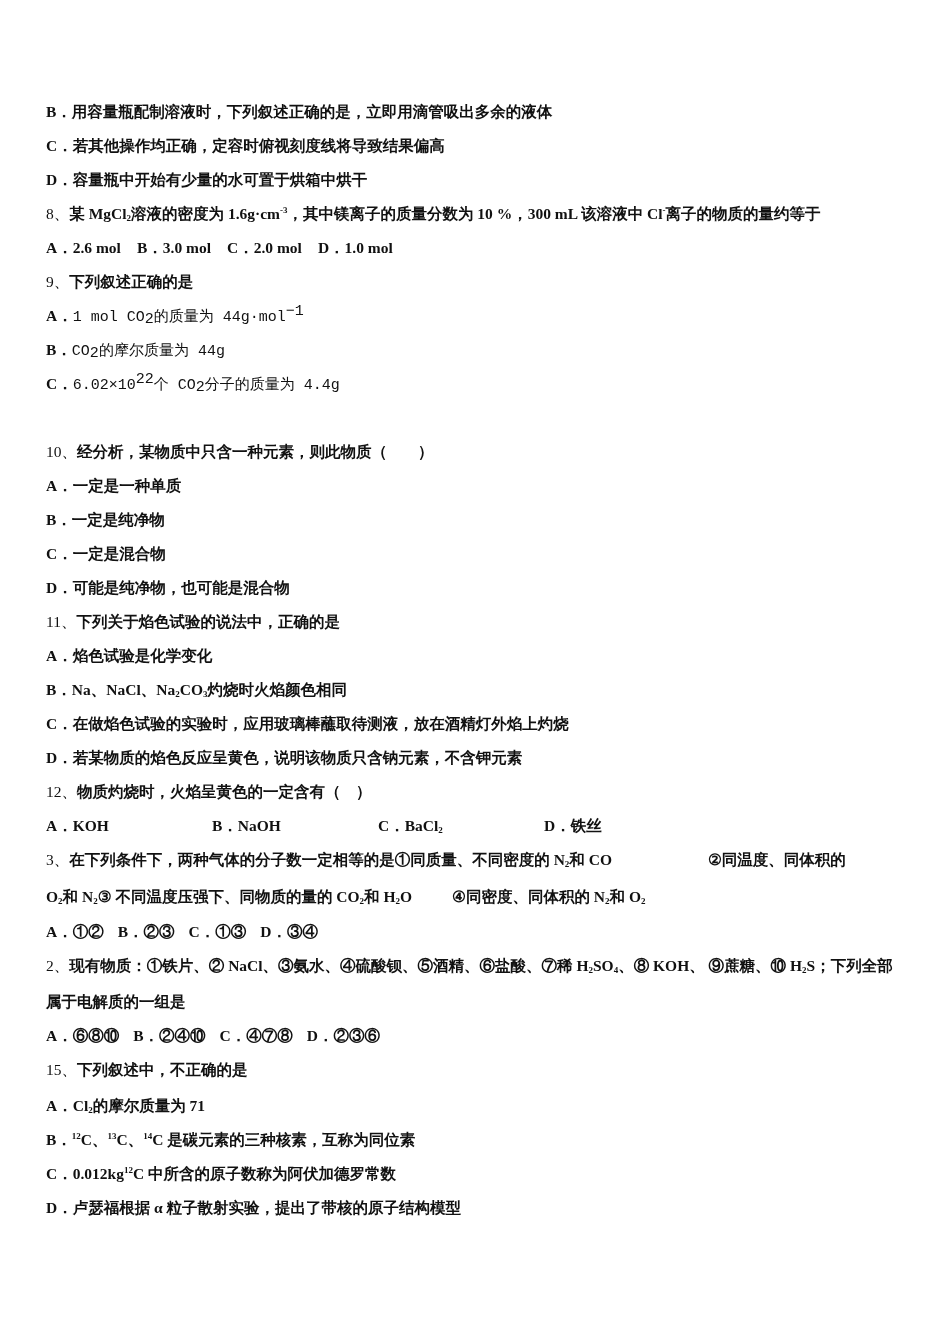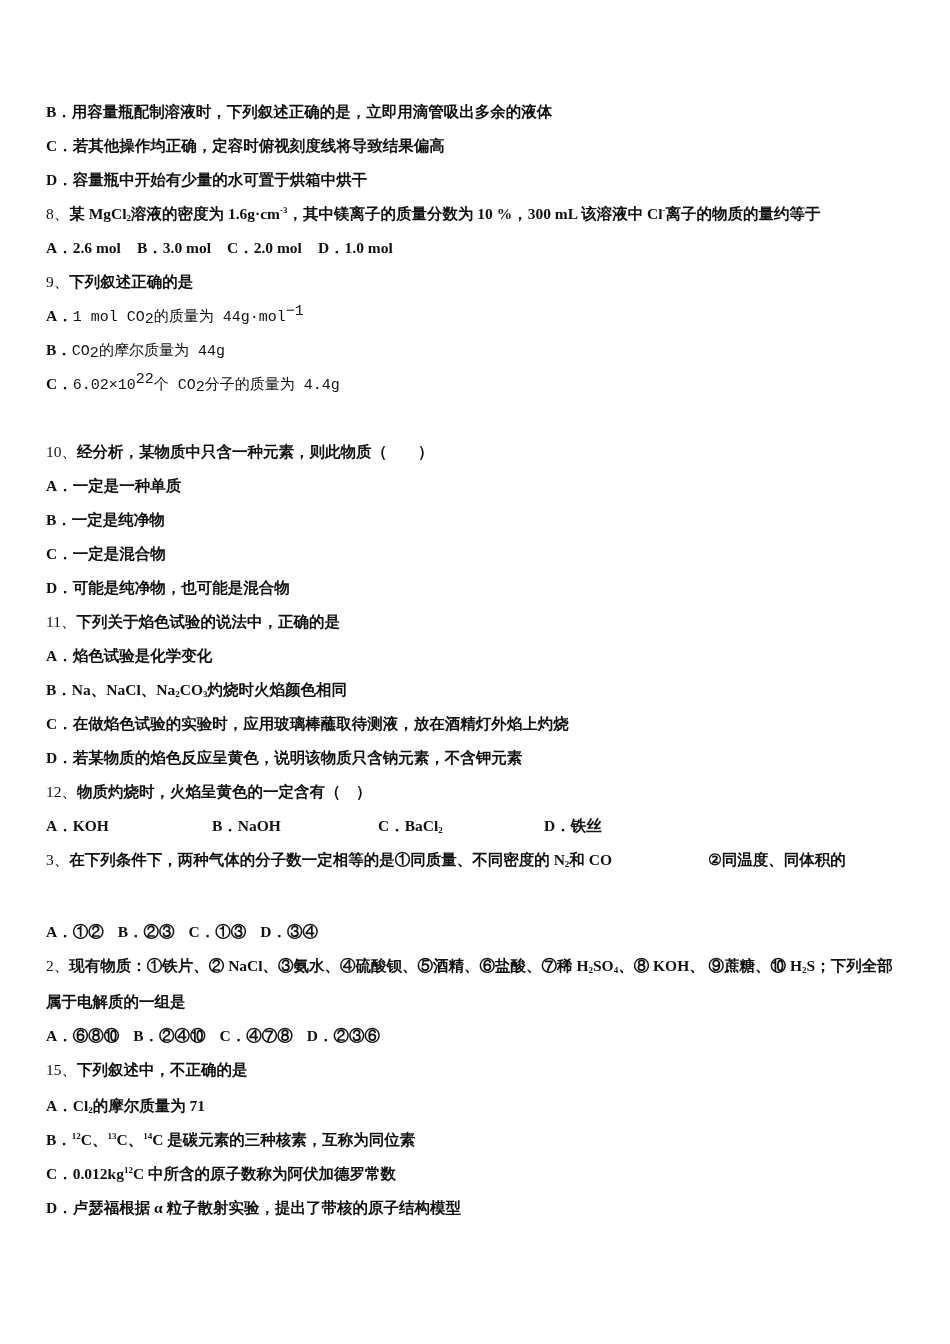--- a/index.html
+++ b/index.html
@@ -52,20 +52,21 @@
 
   <div class="line" style="top:782px"><span class="num">12、</span><span>物质灼烧时，火焰呈黄色的一定含有（　）</span></div>
   <div class="line cols" style="top:816px">
     <span class="c"><span>A．</span><span>KOH</span></span>
     <span class="c"><span>B．</span><span>NaOH</span></span>
     <span class="c"><span>C．</span><span>BaCl</span><sub>2</sub></span>
     <span class="c"><span>D．</span><span>铁丝</span></span>
   </div>
 
   <div class="line" style="top:850px"><span class="num">3、</span><span>在下列条件下，两种气体的分子数一定相等的是①同质量、不同密度的 N</span><sub>2</sub><span>和 CO</span><span class="gap" style="width:96px"></span><span>②同温度、同体积的</span></div>
+  <div class="line" style="top:887px"><span>O</span><sub>2</sub><span>和 N</span><sub>2</sub><span>③ 不同温度压强下、同物质的量的 CO</span><sub>2</sub><span>和 H</span><sub>2</sub><span>O</span><span class="gap" style="width:40px"></span><span>④同密度、同体积的 N</span><sub>2</sub><span>和 O</span><sub>2</sub></div>
   <div class="line" style="top:922px">
     <span><span>A．</span><span>①②</span></span><span class="gap" style="width:14px"></span><span><span>B．</span><span>②③</span></span><span class="gap" style="width:14px"></span><span><span>C．</span><span>①③</span></span><span class="gap" style="width:14px"></span><span><span>D．</span><span>③④</span></span>
   </div>
 
   <div class="line" style="top:956px"><span class="num">2、</span><span>现有物质：①铁片、② NaCl、③氨水、④硫酸钡、⑤酒精、⑥盐酸、⑦稀 H</span><sub>2</sub><span>SO</span><sub>4</sub><span>、⑧ KOH、 ⑨蔗糖、⑩ H</span><sub>2</sub><span>S；下列全部</span></div>
   <div class="line" style="top:992px"><span>属于电解质的一组是</span></div>
   <div class="line" style="top:1026px">
     <span><span>A．</span><span>⑥⑧⑩</span></span><span class="gap" style="width:14px"></span><span><span>B．</span><span>②④⑩</span></span><span class="gap" style="width:14px"></span><span><span>C．</span><span>④⑦⑧</span></span><span class="gap" style="width:14px"></span><span><span>D．</span><span>②③⑥</span></span>
   </div>
 

